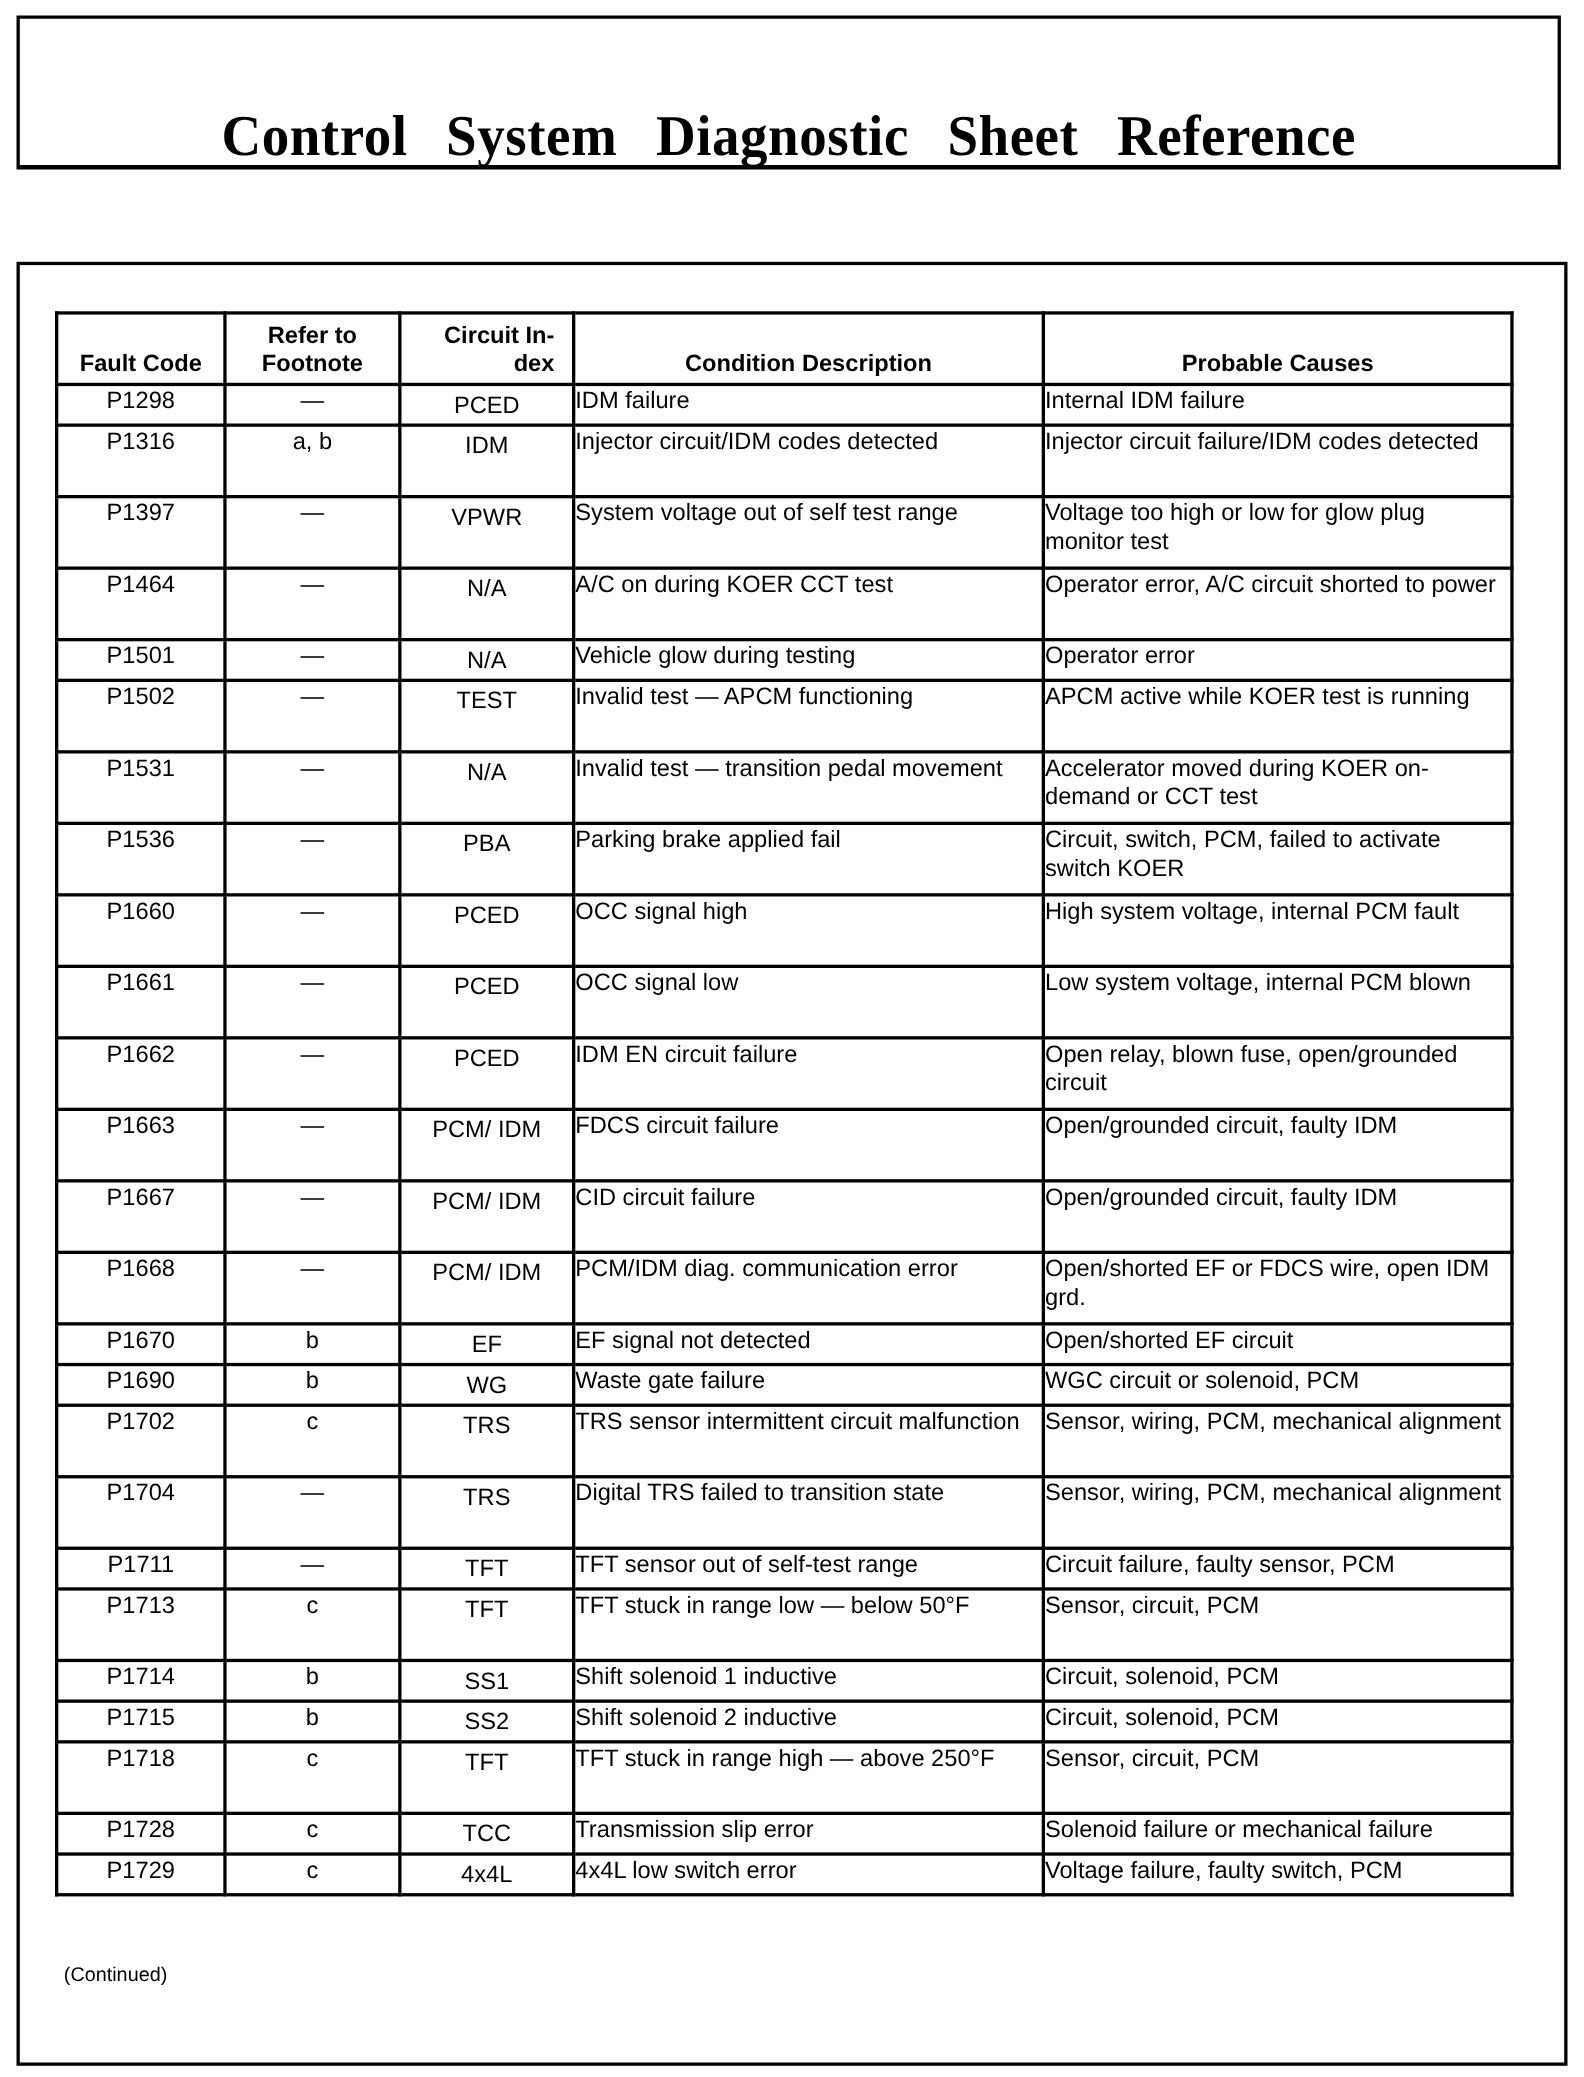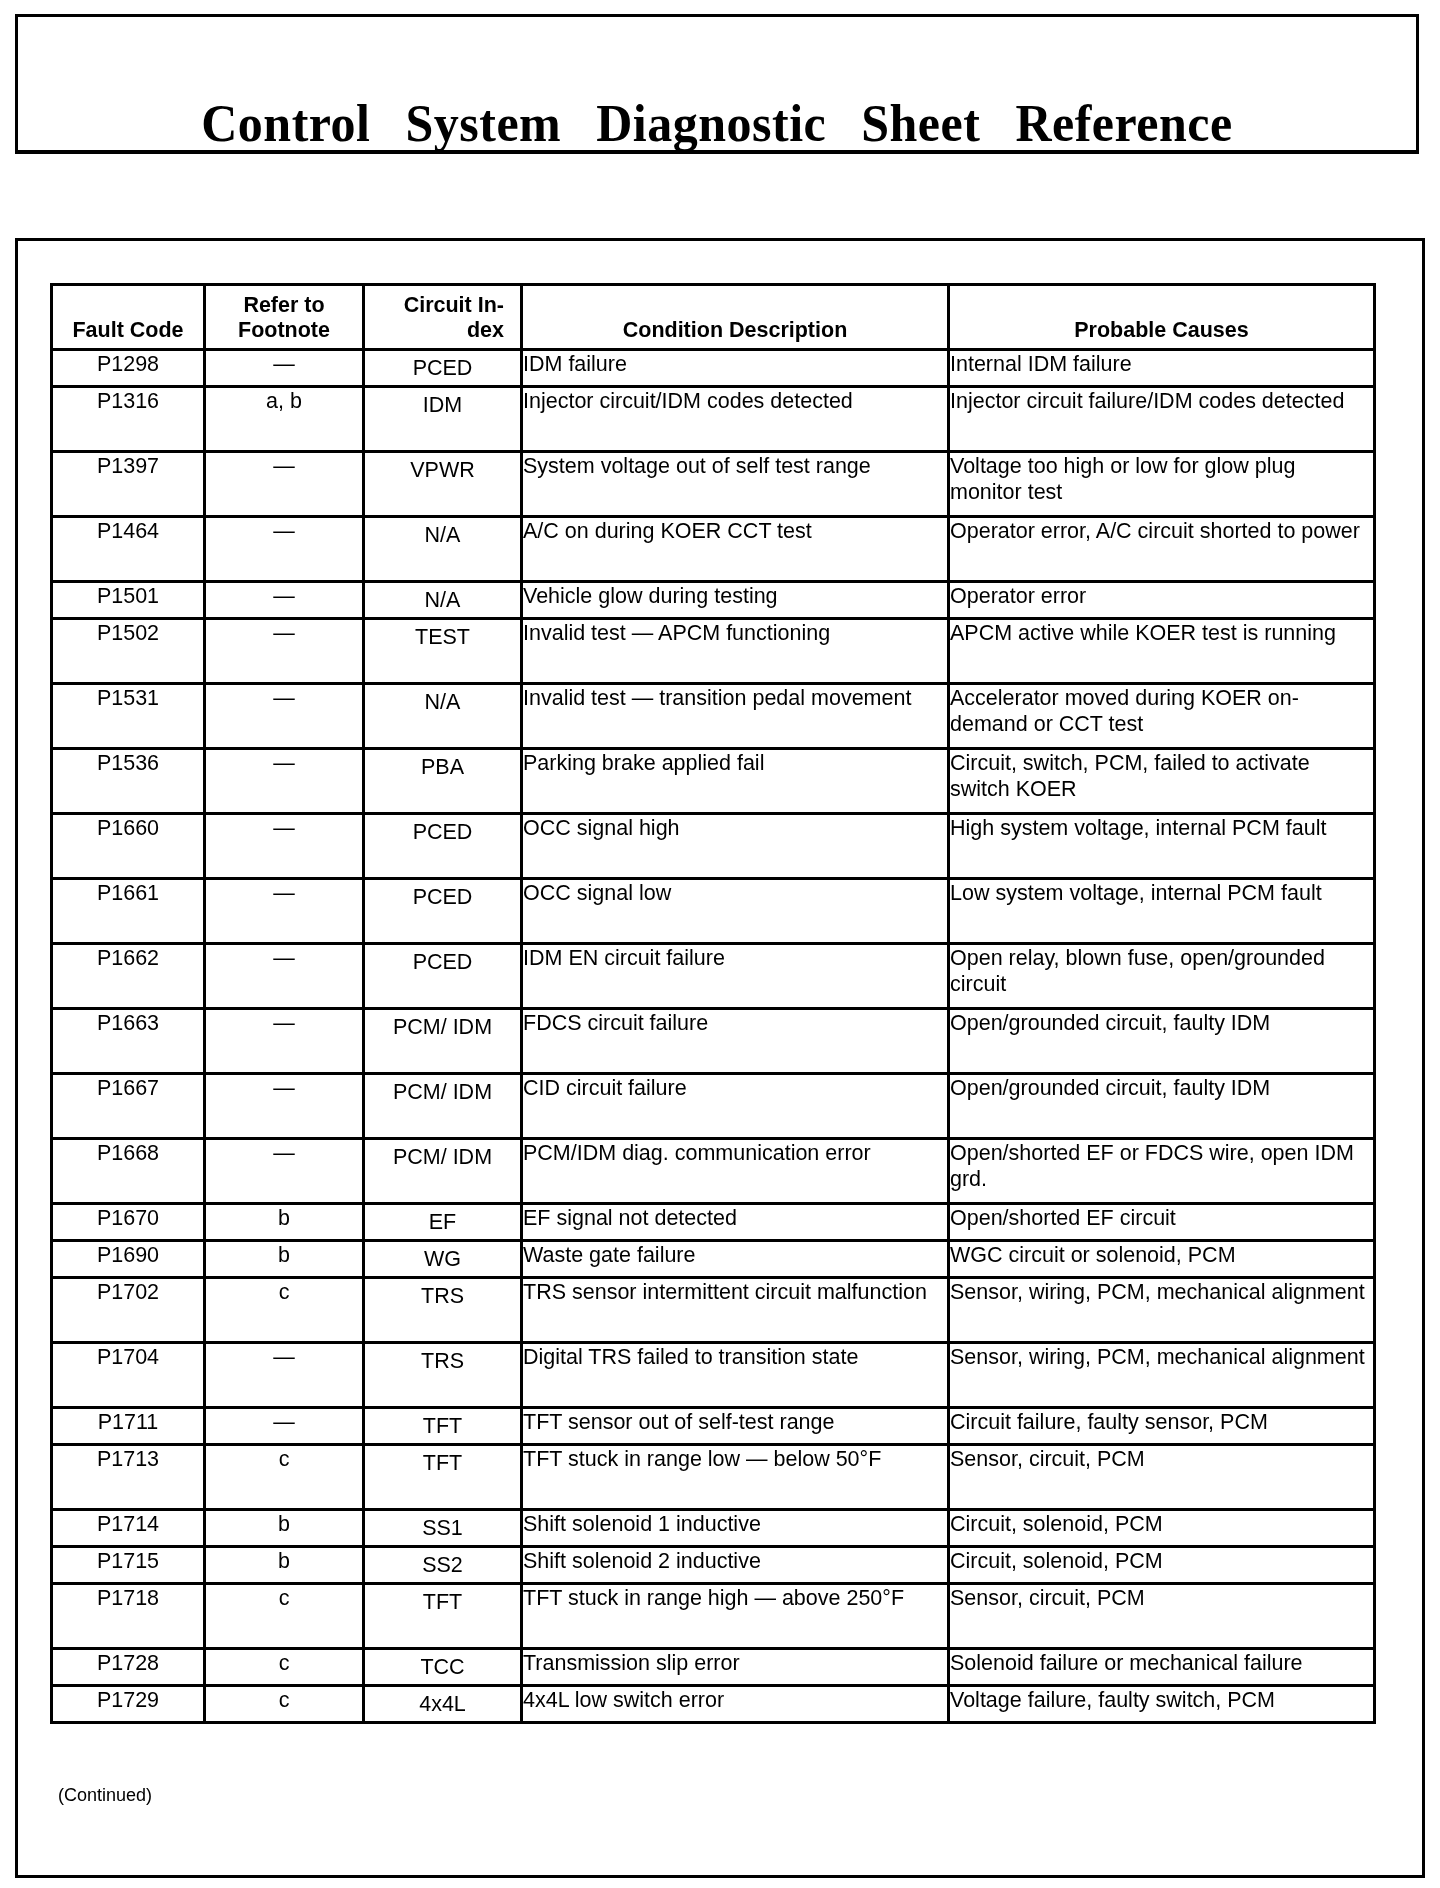--- a/index.html
+++ b/index.html
@@ -136,21 +136,21 @@
         <td class="foot">—</td>
         <td class="circ" style="padding: 4px 22px 0px;">PCED</td>
         <td class="desc">OCC signal high</td>
         <td class="cause">High system voltage, internal PCM fault</td>
       </tr>
       <tr class="h2">
         <td class="code">P1661</td>
         <td class="foot">—</td>
         <td class="circ" style="padding: 4px 22px 0px;">PCED</td>
         <td class="desc">OCC signal low</td>
-        <td class="cause">Low system voltage, internal PCM fault</td>
+        <td class="cause">Low system voltage, internal PCM blown</td>
       </tr>
       <tr class="h2">
         <td class="code">P1662</td>
         <td class="foot">—</td>
         <td class="circ" style="padding: 4px 22px 0px;">PCED</td>
         <td class="desc">IDM EN circuit failure</td>
         <td class="cause">Open relay, blown fuse, open/grounded circuit</td>
       </tr>
       <tr class="h2">
         <td class="code">P1663</td>

